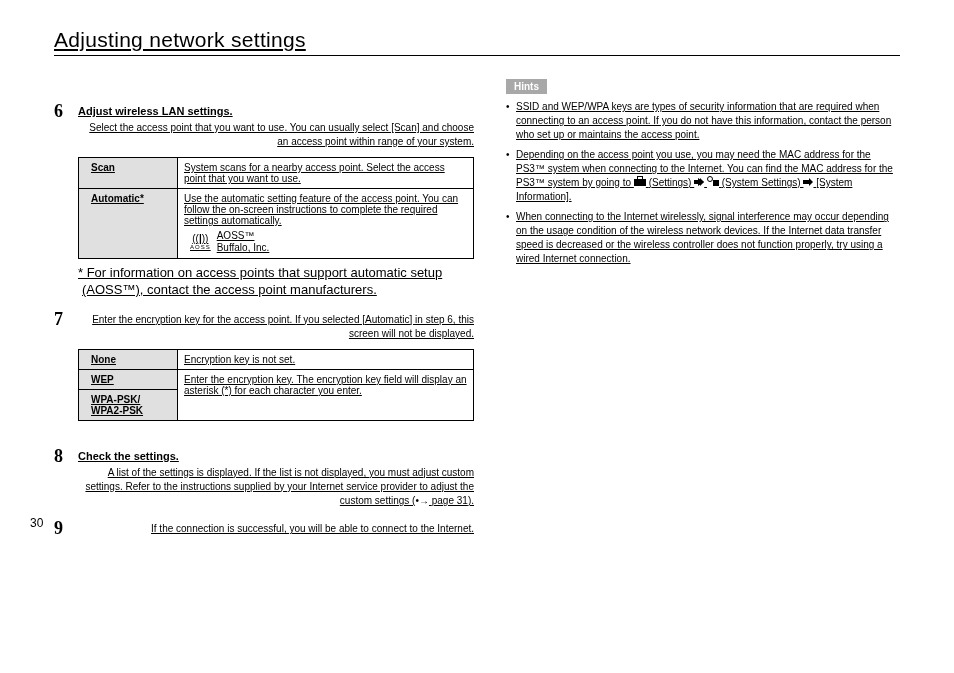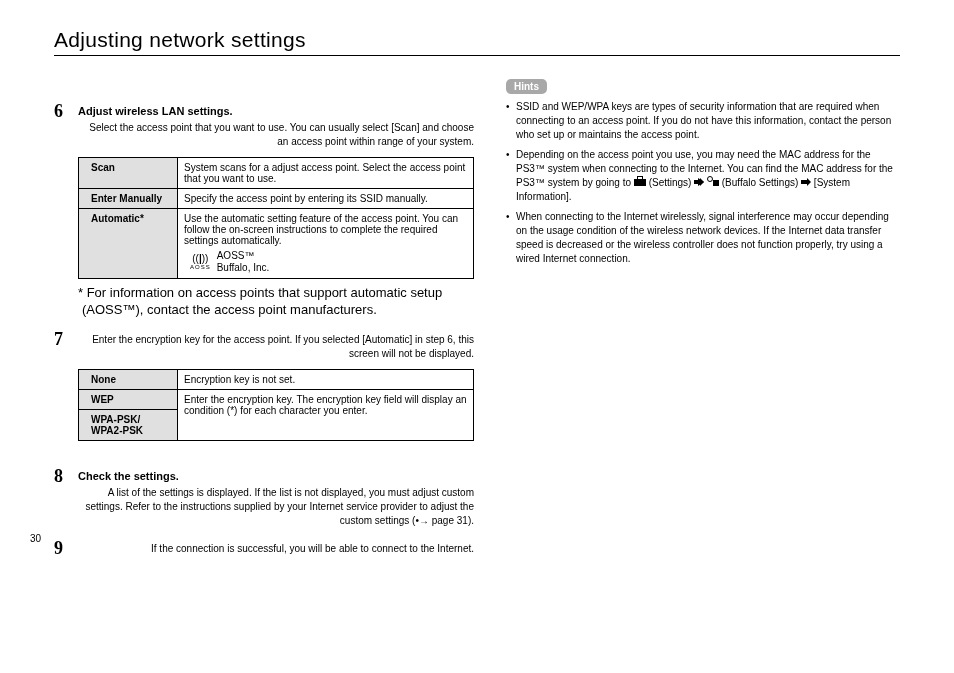--- a/index.html
+++ b/index.html
@@ -1,74 +1,70 @@
 <!DOCTYPE html>
 <html><head>
 <meta charset="utf-8">
 <style>
   html,body{margin:0;padding:0;background:#fff;}
   .page{
     width:954px;height:562px;position:relative;
     font-family:Arial,Helvetica,sans-serif;color:#000;
-    box-sizing:border-box;padding:28px 54px 20px 54px;
+    box-sizing:border-box;padding:28px 54px 20px 54px;text-decoration:underline;
   }
   .title{font-size:21px;font-weight:300;letter-spacing:0.3px;margin-bottom:3px;}
   .hr{border:none;border-top:1px solid #000;margin:0 0 20px 0;}
   .cols{display:flex;gap:32px;}
   .colL{flex:0 0 420px;}
   .colR{flex:1;}
   .step{position:relative;padding-left:24px;margin-bottom:14px;}
   .step .num{
     position:absolute;left:0;top:-4px;
     font-family:Georgia,'Times New Roman',serif;font-weight:bold;font-size:18px;
   }
   .step .hd{font-weight:bold;font-size:11px;margin-bottom:4px;margin-top:29px;}
   .step .txt{font-size:10px;line-height:1.4;margin-bottom:8px;text-align:right;}
   table.doc{border-collapse:collapse;width:100%;font-size:10px;margin-bottom:6px;}
   table.doc th,table.doc td{border:1px solid #000;padding:4px 6px;vertical-align:top;text-align:left;}
   table.doc th{background:#e0e0e0;font-weight:bold;width:80px;padding-left:12px;}
   .footnote{font-size:13px;line-height:1.3;margin-left:4px;text-indent:-4px;margin-bottom:14px;}
   .hints-badge{
     display:inline-block;background:#a8a8a8;color:#fff;
-    font-size:10px;font-weight:bold;padding:2px 8px;border-radius:5px;margin-bottom:6px;
+    font-size:10px;font-weight:bold;padding:2px 8px;border-radius:0;margin-bottom:6px;
   }
   ul.hints{list-style:none;padding:0;margin:0;font-size:10px;line-height:1.4;}
   ul.hints>li{position:relative;padding-left:10px;margin-bottom:6px;}
   ul.hints>li::before{content:"\2022";position:absolute;left:0;top:0;}
   .icon{display:inline-block;vertical-align:middle;}
   .aoss-row{display:flex;align-items:center;gap:6px;margin-top:4px;padding-left:6px;}
   .aoss-glyph{font-size:10px;line-height:1;text-align:center;}
   .aoss-sub{font-size:6px;display:block;letter-spacing:1px;}
   .aoss-txt{font-size:10px;line-height:1.2;}
-  .pagenum{position:absolute;left:30px;bottom:18px;font-size:10px;}
+  .pagenum{position:absolute;left:30px;bottom:32px;font-size:12px;}
 </style>
 </head>
 <body>
 
 <div class="page">
   <div class="title">Adjusting network settings</div>
   <hr class="hr">
 
   <div class="cols">
 
     <div class="colL">
 
       <div class="step">
         <div class="num">6</div>
         <div class="hd">Adjust wireless LAN settings.</div>
         <div class="txt">Select the access point that you want to use. You can usually select [Scan] and choose an access point within range of your system.</div>
         <table class="doc">
           <tbody>
               <tr>
             <th>Scan</th>
-            <td>System scans for a adjust access point. Select the access point that you want to use.</td>
-          </tr>
-          <tr>
-            <th>Enter Manually</th>
-            <td>Specify the access point by entering its SSID manually.</td>
+            <td>System scans for a nearby access point. Select the access point that you want to use.</td>
           </tr>
           <tr>
             <th>Automatic*</th>
             <td>
               <span>Use the automatic setting feature of the access point. You can follow the on-screen instructions to complete the required settings automatically.</span>
               <div class="aoss-row">
                 <span class="aoss-glyph">((<b>|</b>))<span class="aoss-sub">AOSS</span></span>
                 <span class="aoss-txt">
                   <span>AOSS™</span><br>
                   <span>Buffalo, Inc.</span>
@@ -85,21 +81,21 @@
         <div class="num">7</div>
         <div class="txt">Enter the encryption key for the access point. If you selected [Automatic] in step 6, this screen will not be displayed.</div>
         <table class="doc">
           <tbody>
               <tr>
             <th>None</th>
             <td>Encryption key is not set.</td>
           </tr>
           <tr>
             <th>WEP</th>
-            <td rowspan="2">Enter the encryption key. The encryption key field will display an condition (*) for each character you enter.</td>
+            <td rowspan="2">Enter the encryption key. The encryption key field will display an asterisk (*) for each character you enter.</td>
           </tr>
           <tr>
             <th>WPA-PSK/ WPA2-PSK</th>
           </tr>
         </tbody>
           </table>
       </div>
 
       <div class="step">
         <div class="num">8</div>
@@ -135,21 +131,21 @@
                 <polygon points="0,4 6,0 6,2 10,2 10,6 6,6 6,8" fill="#000" transform="translate(10,0) scale(-1,1)"></polygon>
                 <polygon points="0,2 6,2 6,0 10,4 6,8 6,6 0,6" fill="#000"></polygon>
               </svg>
           </span>
           <span class="icon">
             <svg width="12" height="10" viewBox="0 0 12 10">
                 <circle cx="3" cy="3" r="2.5" fill="none" stroke="#000"></circle>
                 <rect x="6" y="4" width="6" height="6" fill="#000"></rect>
               </svg>
           </span>
-          <span> (Buffalo Settings) </span>
+          <span> (System Settings) </span>
           <span class="icon">
             <svg width="10" height="8" viewBox="0 0 10 8">
                 <polygon points="0,2 6,2 6,0 10,4 6,8 6,6 0,6" fill="#000"></polygon>
               </svg>
           </span>
           <span> [System Information].</span>
         </li>
         <li>When connecting to the Internet wirelessly, signal interference may occur depending on the usage condition of the wireless network devices. If the Internet data transfer speed is decreased or the wireless controller does not function properly, try using a wired Internet connection.</li>
       </ul>
     </div>

